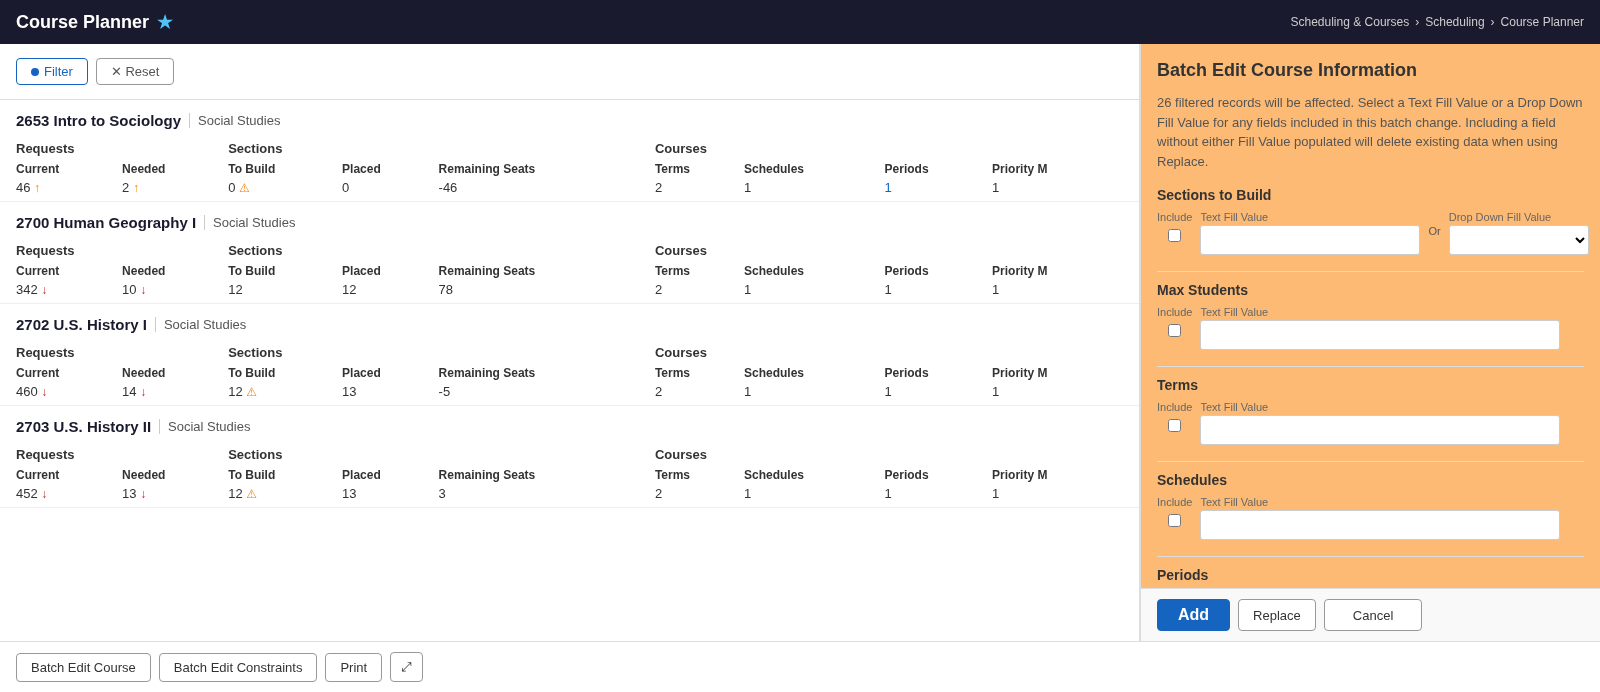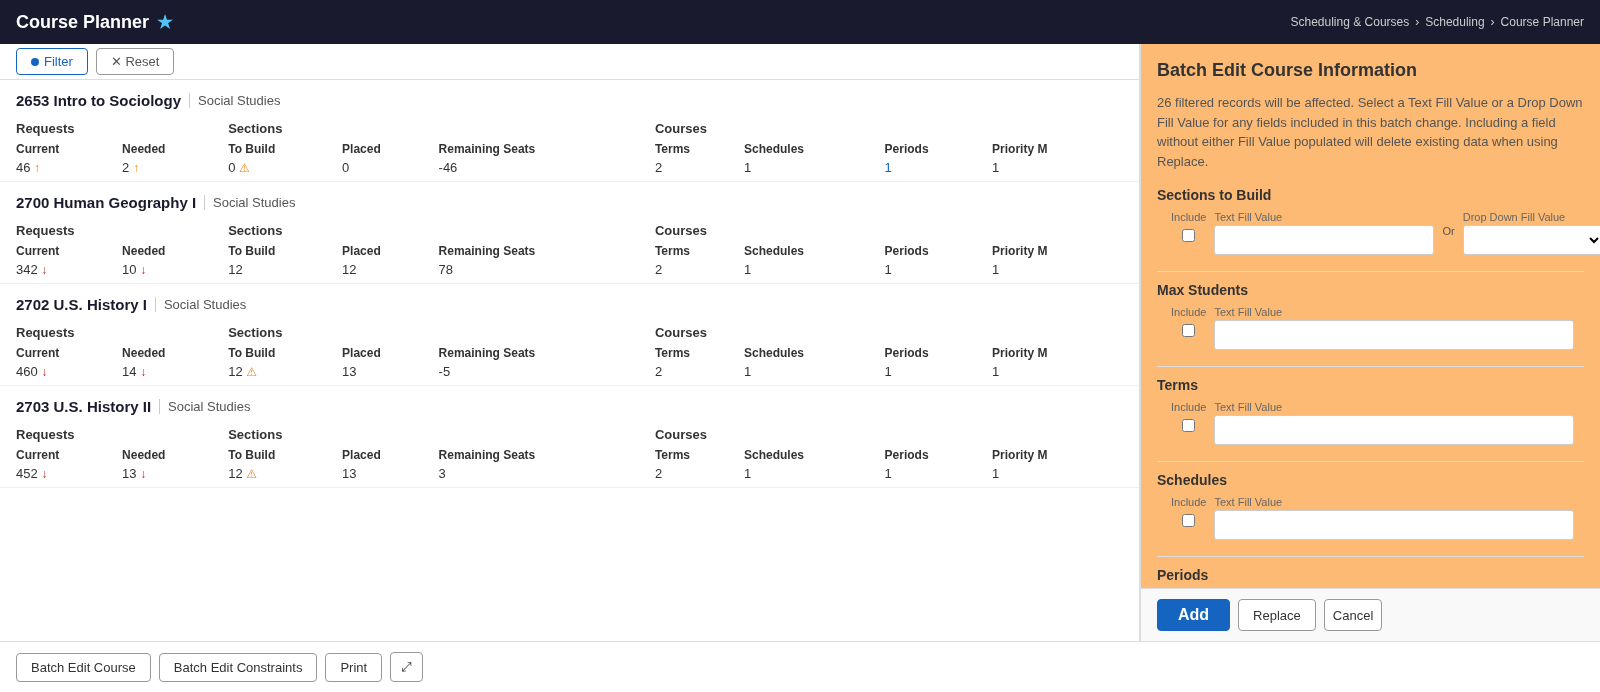--- a/index.html
+++ b/index.html
@@ -44,21 +44,21 @@
     
     .left-panel {
       flex: 1;
       overflow-y: auto;
       background: white;
       border-right: 1px solid #ddd;
     }
 
     
     .toolbar {
-      padding: 4px 16px;
+      padding: 14px 16px;
       border-bottom: 1px solid #ddd;
       display: flex;
       gap: 8px;
       align-items: flex-end;
     }
     .btn-filter {
       background: white;
       border: 1px solid #1565c0;
       color: #1565c0;
       padding: 5px 14px;
@@ -147,21 +147,20 @@
     .form-section-title {
       font-size: 14px;
       font-weight: bold;
       color: #333;
       margin-bottom: 8px;
     }
     .form-row {
       display: flex;
       align-items: flex-start;
       gap: 8px;
-      margin-left: 14px;
     }
     .form-label-col {
       display: flex;
       flex-direction: column;
       gap: 4px;
     }
     .form-sublabel {
       font-size: 11px;
       color: #666;
     }
@@ -229,21 +228,21 @@
       color: #333;
       padding: 6px 14px;
       border-radius: 4px;
       cursor: pointer;
       font-size: 13px;
     }
     .btn-cancel {
       background: white;
       border: 1px solid #999;
       color: #333;
-      padding: 6px 8px;
+      padding: 6px 28px;
       border-radius: 4px;
       cursor: pointer;
       font-size: 13px;
     }
     .btn-expand {
       background: white;
       border: 1px solid #999;
       color: #333;
       padding: 6px 10px;
       border-radius: 4px;

